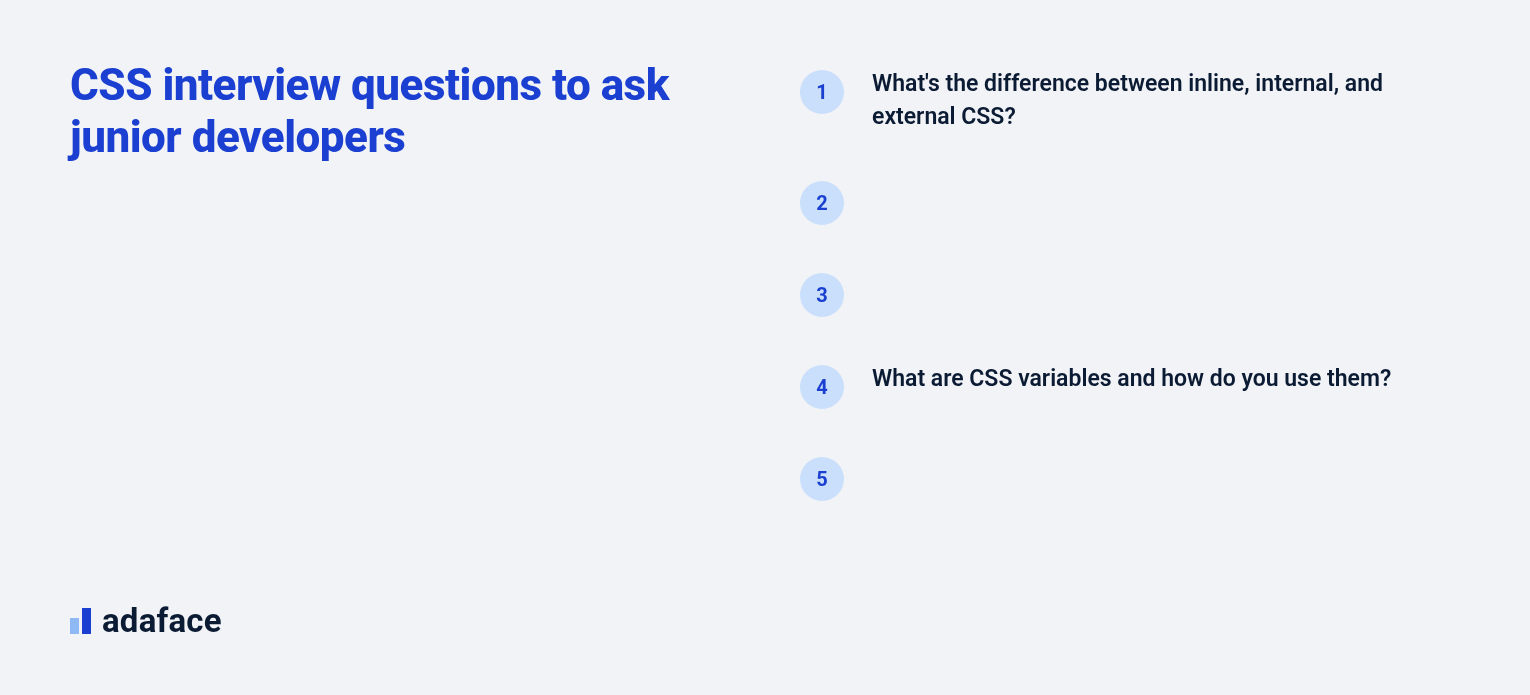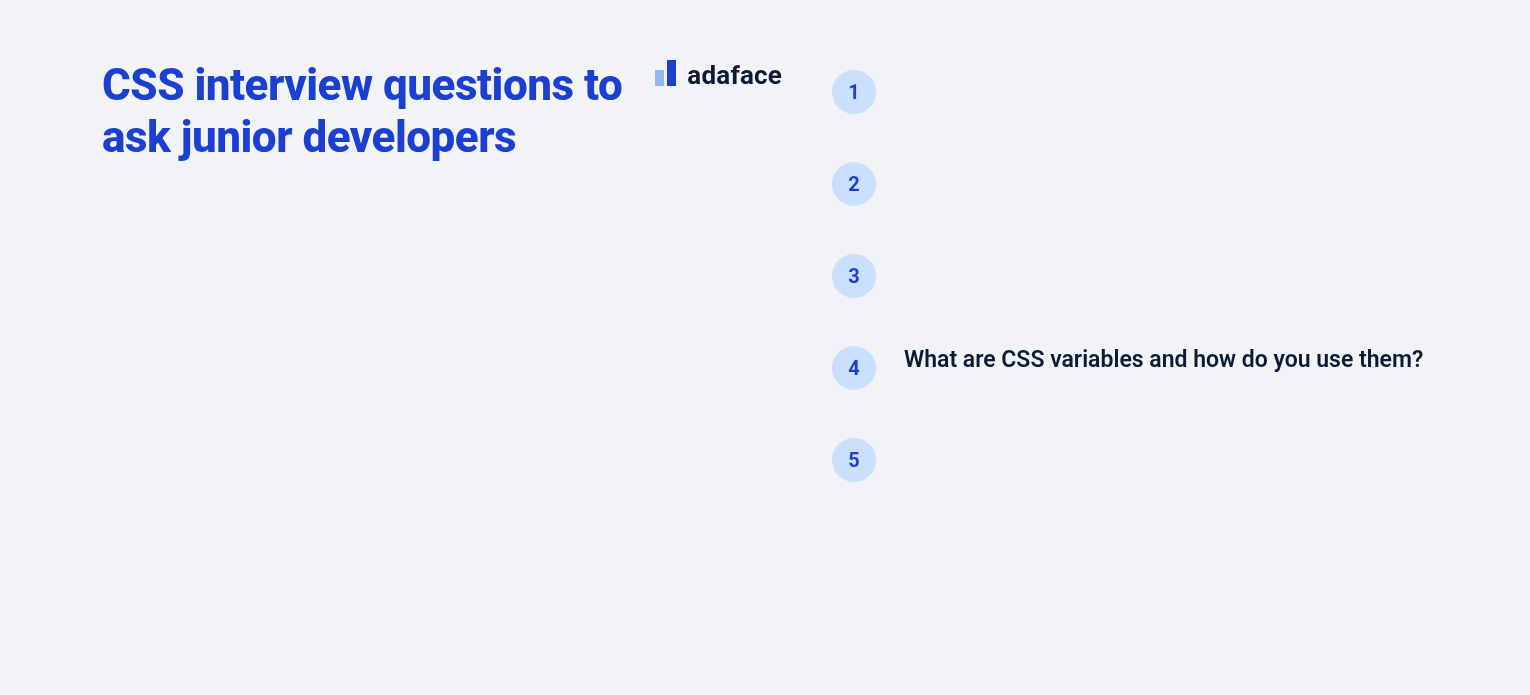--- a/index.html
+++ b/index.html
@@ -15,36 +15,36 @@
     .container {
       display: flex;
       width: 100%;
       height: 100%;
       padding: 60px 70px 55px 70px;
     }
     .left-col {
       flex: 0 0 700px;
       padding-right: 20px;
       display: flex;
-      flex-direction: row;
+      flex-direction: column;
       justify-content: space-between;
-      margin-left: 32px;
     }
     .page-title {
       font-size: 44px;
       font-weight: 800;
       line-height: 1.18;
       color: #1a3fd1;
       letter-spacing: -0.5px;
       max-width: 640px;
     }
     .brand {
       display: flex;
+      align-items: center;
       gap: 10px;
-      font-size: 26px;
+      font-size: 33px;
       font-weight: 700;
       color: #0b1b34;
       letter-spacing: 0.2px;
     }
     .brand-icon { display: inline-block; line-height: 0; }
     .right-col {
       flex: 1;
       display: flex;
       flex-direction: column;
       gap: 46px;
@@ -93,20 +93,21 @@
           <rect x="12" y="0" width="9" height="26" fill="#1a3fd1"></rect>
         </svg>
       </span>
       <span>adaface</span>
     </div>
   </div>
 
   <div class="right-col">
     <div class="q-item">
       <div class="q-badge">1</div>
+      <div class="q-text">What's the difference between inline, internal, and external CSS?</div>
     </div>
     <div class="q-item">
       <div class="q-badge">2</div>
     </div>
     <div class="q-item">
       <div class="q-badge">3</div>
     </div>
     <div class="q-item">
       <div class="q-badge">4</div>
       <div class="q-text">What are CSS variables and how do you use them?</div>

